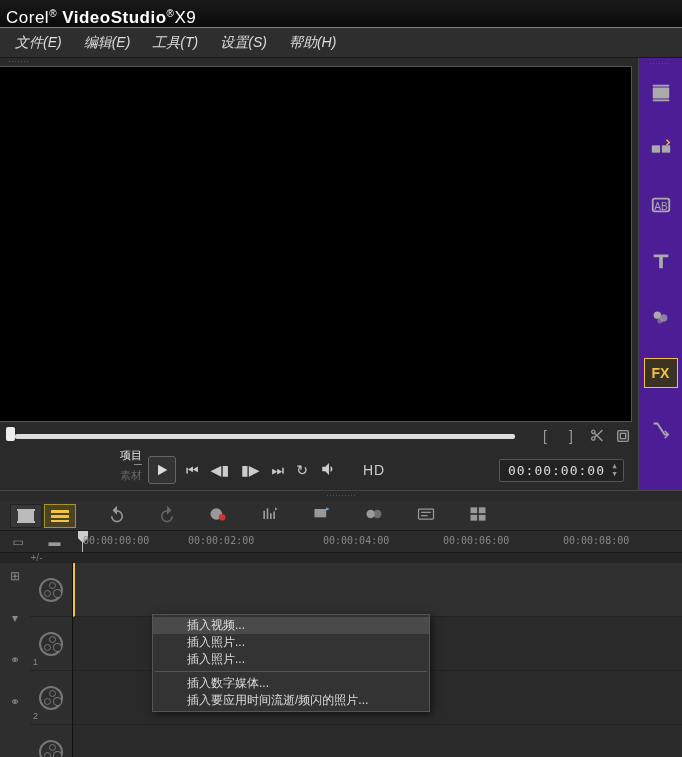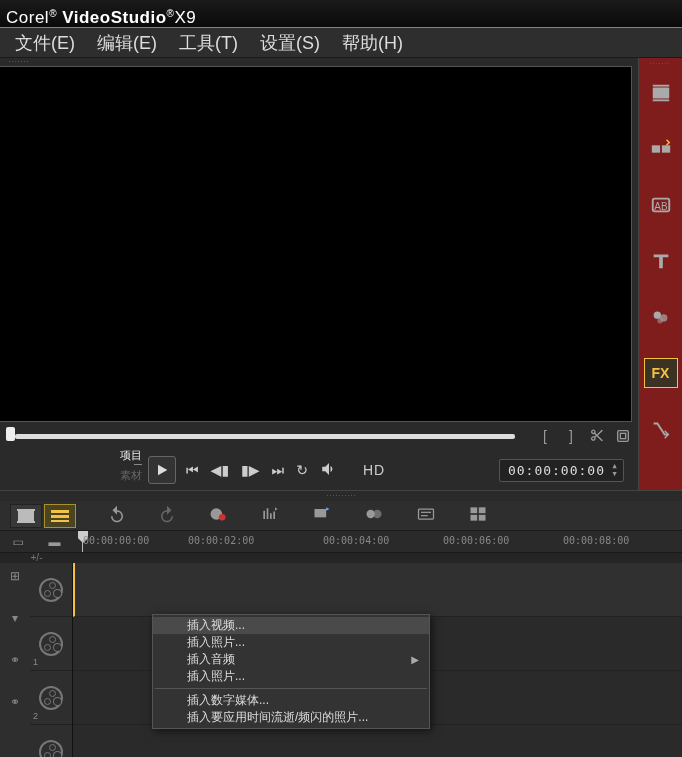--- a/index.html
+++ b/index.html
@@ -35,23 +35,24 @@
   .menu-bar {
     height: 30px;
     background: #2e2e2e;
     display: flex;
     align-items: center;
     padding: 0 4px;
     border-bottom: 1px solid #1a1a1a;
   }
   .menu-item {
     color: #ddd;
-    font-size: 18px;
+    font-size: 14px;
     padding: 5px 11px;
     cursor: pointer;
+    font-style: italic;
   }
 
   
   .main-area {
     display: flex;
     height: 432px;
   }
   .preview-panel {
     flex: 1;
     display: flex;
@@ -174,21 +175,21 @@
     right: 2px; top: 2px; bottom: 2px;
     width: 12px;
     display: flex;
     flex-direction: column;
   }
   .spinner div { flex: 1; font-size: 7px; color: #999; text-align: center; line-height: 8px;}
 
   
   .side-panel {
     width: 44px;
-    background: #7f1d1d;
+    background: #4c1d95;
     border-left: 1px solid #444;
     display: flex;
     flex-direction: column;
     padding-top: 20px;
     gap: 26px;
     align-items: center;
     position: relative;
   }
   .side-panel .grip-v {
     position: absolute;
@@ -638,21 +639,17 @@
       <div class="track-lane"></div>
       <div class="track-lane"></div>
       <div class="track-lane"></div>
     </div>
   </div>
 </div>
 
 <div class="context-menu">
   <div class="ctx-item highlight">插入视频...</div>
   <div class="ctx-item">插入照片...</div>
-  <div class="ctx-item">
-    <span>插入音频</span>
-    <span class="arrow">▶</span>
-  </div>
   <div class="ctx-item">插入照片...</div>
   <div class="ctx-sep"></div>
   <div class="ctx-item">插入数字媒体...</div>
   <div class="ctx-item">插入要应用时间流逝/频闪的照片...</div>
 </div>
 
 </body></html>

